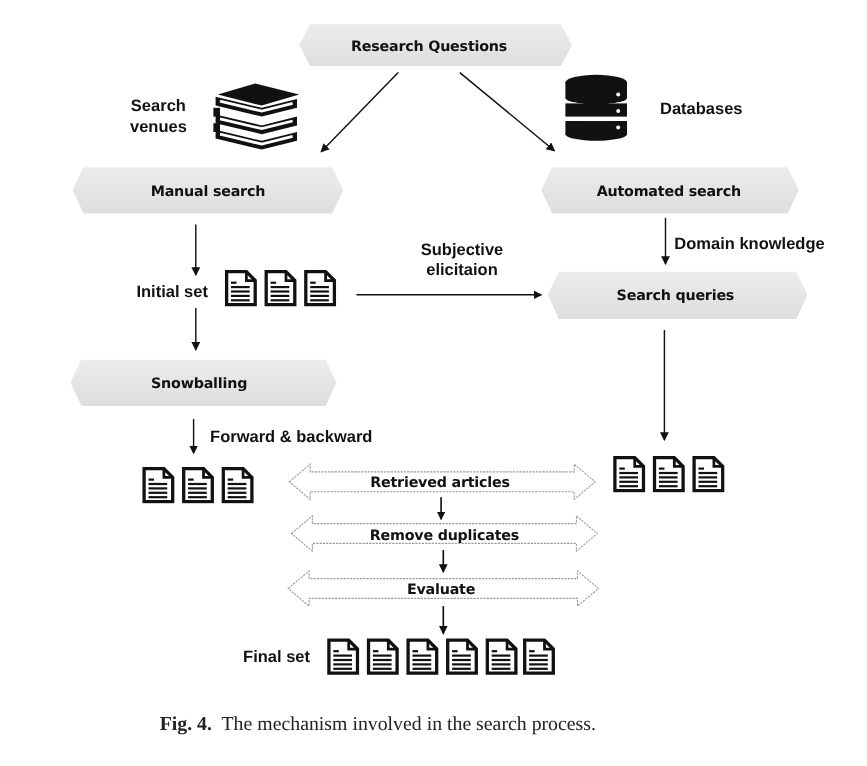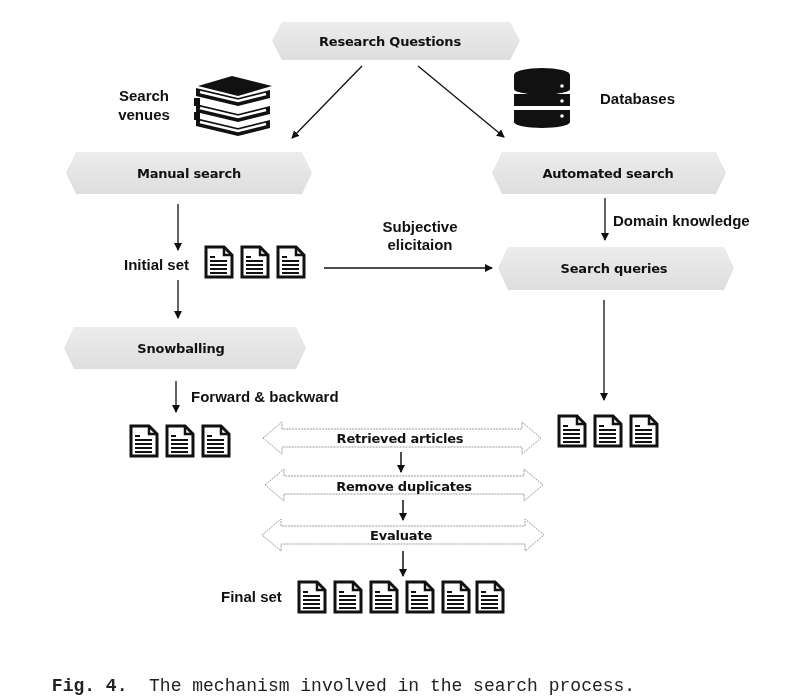--- a/index.html
+++ b/index.html
@@ -1,20 +1,20 @@
 <!DOCTYPE html>
 <html><head>
 <meta charset="utf-8">
 <style>
   html, body { margin: 0; padding: 0; background: #ffffff; }
   body { width: 788px; height: 696px; position: relative; overflow: hidden; font-family: "Liberation Sans", sans-serif; }
   #diagram { position: absolute; left: 0; top: 0; width: 788px; height: 696px; }
   .node-text { font-family: "DejaVu Sans", sans-serif; font-weight: bold; font-size: 13px; fill: #111; letter-spacing: -0.2px; }
   .label-text { font-family: "Liberation Sans", sans-serif; font-weight: bold; font-size: 15px; fill: #111; }
-  .caption { position: absolute; left: 0; width: 687px; top: 648px; text-align: center; font-family: Liberation Mono, monospace; font-size: 18px; color: #222; margin-top: 28px; }
+  .caption { position: absolute; left: 0; width: 687px; top: 648px; text-align: center; font-family: Liberation Serif, serif; font-size: 18px; color: #222; }
   .caption b { font-weight: bold; }
 </style>
 </head>
 <body>
 
 <svg id="diagram" viewBox="0 0 788 696" xmlns="http://www.w3.org/2000/svg">
   <defs>
     <marker id="arrowhead" markerWidth="8" markerHeight="8" refX="7" refY="4" orient="auto" markerUnits="userSpaceOnUse">
       <path d="M0,0 L8,4 L0,8 Z" fill="#111"></path>
     </marker>

